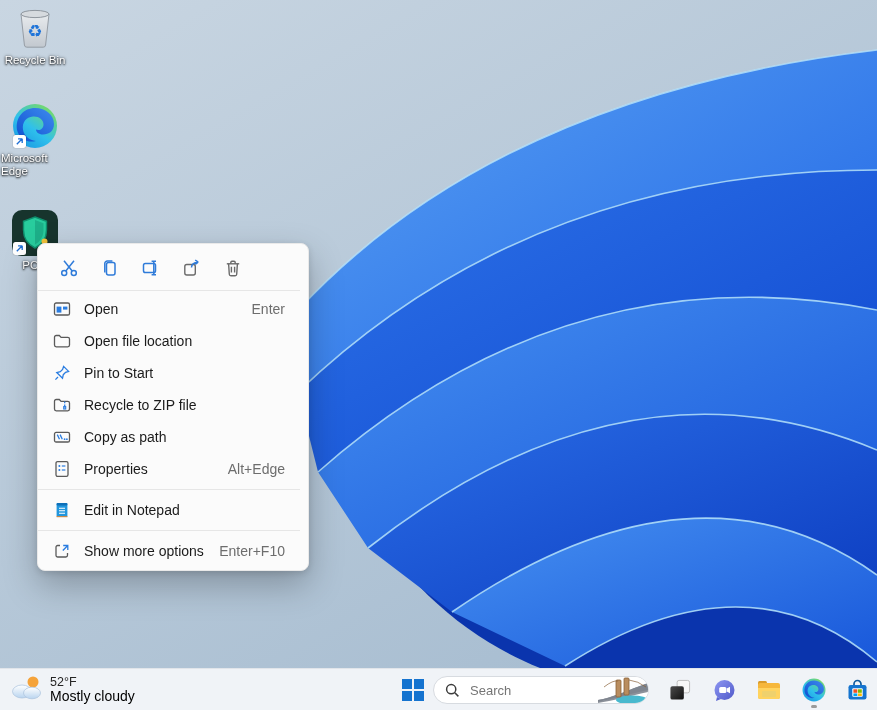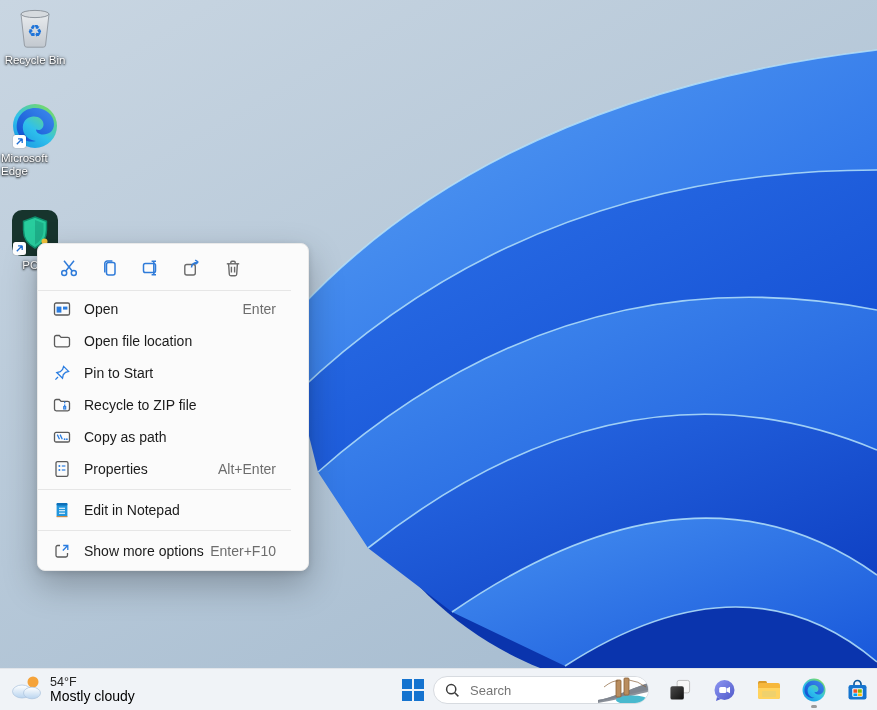--- a/index.html
+++ b/index.html
@@ -18,21 +18,21 @@
     text-shadow:0 1px 2px rgba(0,0,0,.95),0 0 3px rgba(0,0,0,.7);
   }
   .sc-arrow{position:absolute;left:1px;bottom:1px;width:13px;height:13px;background:#fff;border-radius:2.5px;
     box-shadow:0 0 1px rgba(0,0,0,.5);display:flex;align-items:center;justify-content:center;}
 
   
   .menu{
     position:absolute;left:37px;top:243px;width:272px;z-index:5;
     background:#fbfbfb;border:1px solid #e9e9e9;border-radius:8px;
     box-shadow:0 14px 34px rgba(0,0,0,.26), 0 2px 6px rgba(0,0,0,.12);
-    padding:4px 17px 3px 0;box-sizing:border-box;
+    padding:4px 8px 3px 0;box-sizing:border-box;
   }
   .qrow{display:flex;align-items:center;height:40px;padding:0 12px;gap:3px;}
   .qbtn{width:38px;height:32px;border-radius:4px;display:flex;align-items:center;justify-content:center;cursor:default;}
   .msep{height:1px;background:#e6e6e6;margin:2px 0;}
   .msep2{height:1px;background:#e6e6e6;margin:4px 0;}
   .mitem{display:flex;align-items:center;height:32px;padding:0 15px;font-size:14px;color:#1b1b1b;cursor:default;}
   .mi-ic{width:18px;height:18px;margin-right:13px;flex:none;display:flex;align-items:center;justify-content:center;}
   .mi-spacer{flex:1;}
   .mi-short{font-size:14px;color:#6d6d6d;}
   .mi-mark{width:37px;height:10px;background:#0a0a0a;border-radius:5px;margin-left:8px;}
@@ -278,21 +278,21 @@
       <svg width="18" height="18" viewBox="0 0 18 18">
           <rect x="3" y="1.6" width="12" height="14.8" rx="1.6" stroke="#5a5a5a" stroke-width="1.3" fill="none"></rect>
           <circle cx="6.4" cy="6" r="1" fill="#2a7de1"></circle>
           <path d="M8.8 6 h3.6" stroke="#2a7de1" stroke-width="1.2"></path>
           <circle cx="6.4" cy="10" r="1" fill="#2a7de1"></circle>
           <path d="M8.8 10 h3.6" stroke="#2a7de1" stroke-width="1.2"></path>
         </svg>
     </span>
     <span>Properties</span>
     <span class="mi-spacer"></span>
-    <span class="mi-short">Alt+Enter</span>
+    <span class="mi-short">Alt+Edge</span>
   </div>
 
   <div class="msep2"></div>
 
   <div class="mitem">
     <span class="mi-ic">
       <svg width="18" height="18" viewBox="0 0 18 18">
           <rect x="3.6" y="2" width="10.8" height="14" rx="1" fill="#2196dd"></rect>
           <rect x="3.6" y="2" width="10.8" height="2.6" rx="1" fill="#0d6fb8"></rect>
           <path d="M6 7.2 h6 M6 9.7 h6 M6 12.2 h6" stroke="#ffffff" stroke-width="1.1" fill="none"></path>
@@ -327,21 +327,21 @@
         <linearGradient id="clG" x1="0" y1="0" x2="0" y2="1">
           <stop offset="0" stop-color="#ffffff"></stop>
             <stop offset="1" stop-color="#b9d4ef"></stop>
         </linearGradient>
       </defs>
       <circle cx="24" cy="8" r="5.5" fill="#f5a33a"></circle>
       <ellipse cx="13" cy="17.5" rx="9.5" ry="6.5" fill="url(#clG)" stroke="#a9c2dd" stroke-width="0.7"></ellipse>
       <ellipse cx="23" cy="19" rx="8.5" ry="5.8" fill="url(#clG)" stroke="#a9c2dd" stroke-width="0.7"></ellipse>
     </svg>
     <div class="wtxt">
-      <span class="wtemp">54°F</span>
+      <span class="wtemp">52°F</span>
       <span class="wcond">Mostly cloudy</span>
     </div>
   </div>
 
   <div class="startbtn">
     <svg width="22" height="22" viewBox="0 0 22 22">
       <rect x="0" y="0" width="10" height="10" fill="#1573cf"></rect>
       <rect x="12" y="0" width="10" height="10" fill="#1573cf"></rect>
       <rect x="0" y="12" width="10" height="10" fill="#1573cf"></rect>
       <rect x="12" y="12" width="10" height="10" fill="#1573cf"></rect>

